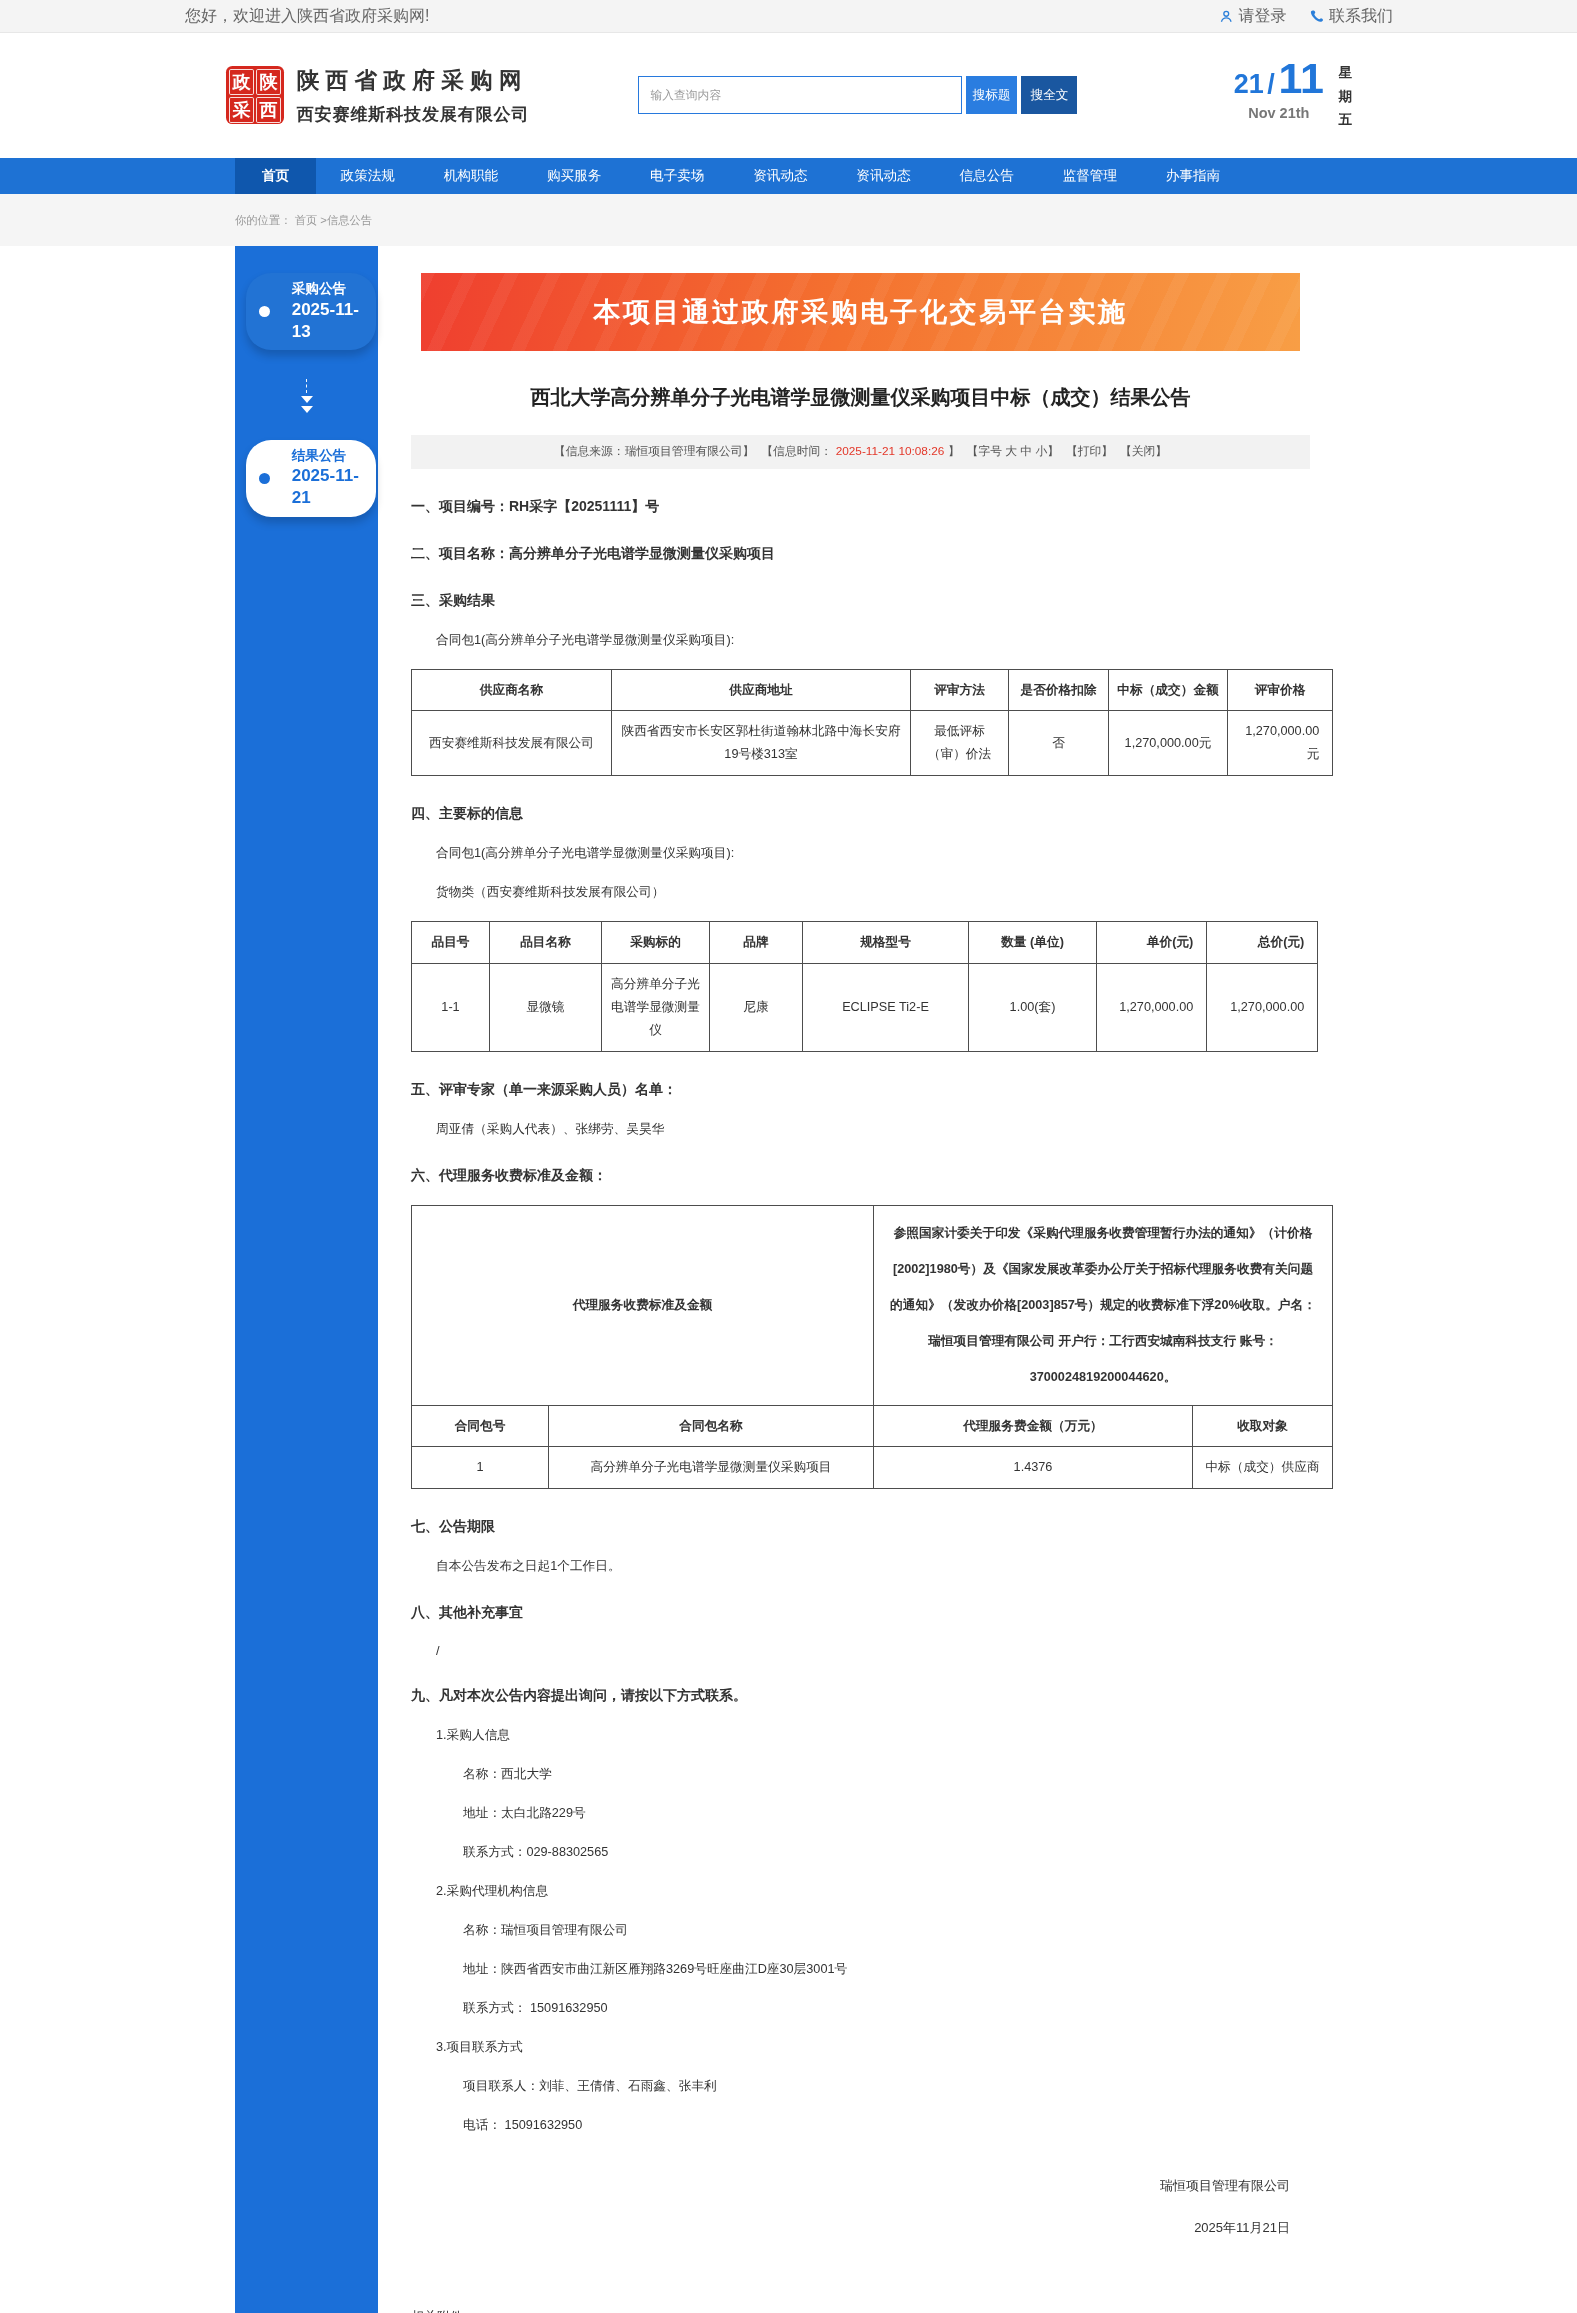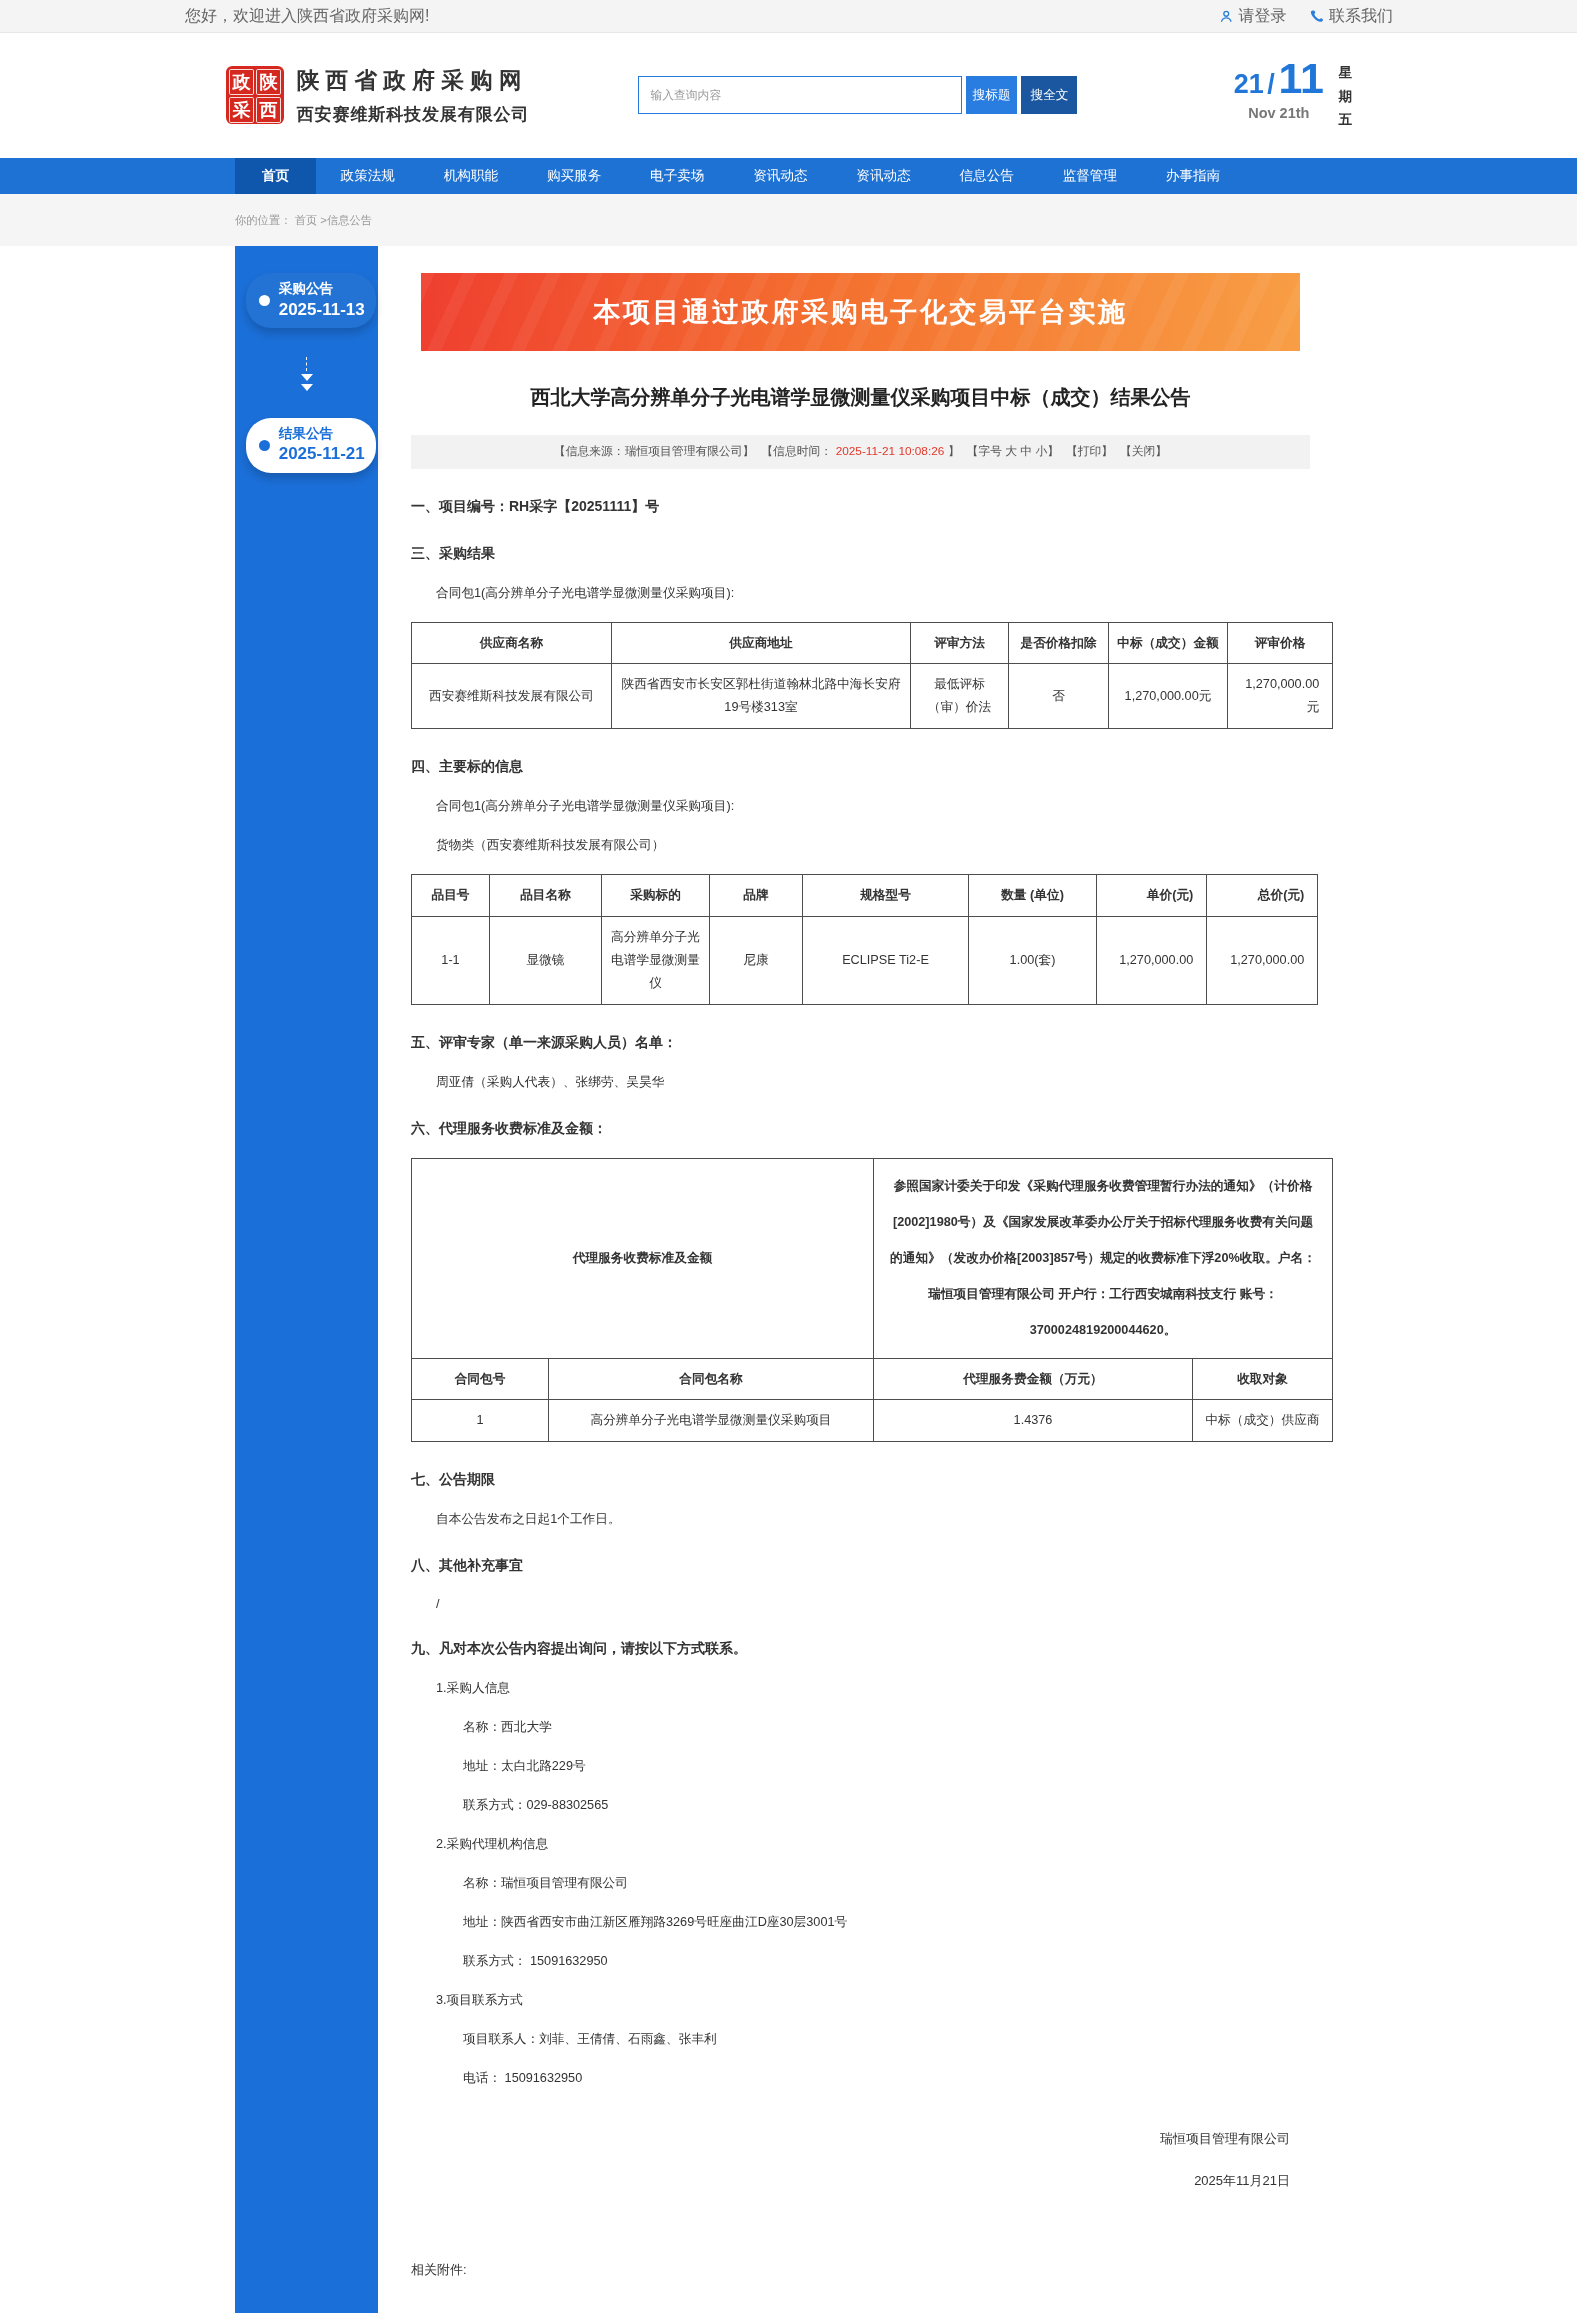--- a/index.html
+++ b/index.html
@@ -44,21 +44,21 @@
   .nav-item.active { background:#0f57ad; font-weight:700; padding:0 27px; }
 
   
   .crumbband { height:52px; background:#f5f5f5; }
   .crumb { padding-top:19px; font-size:11.3px; color:#999; }
   .crumb a { color:#999; text-decoration:none; cursor:pointer; }
 
   
   .main { display:flex; width:1108px; margin:0 auto; background:#fff; }
   .sidebar { width:143px; flex-shrink:0; background:#1b6fd8; padding-top:27px; }
-  .t-step { width:130px; margin-left:11px; border-radius:25px; padding:7.2px 9px 7.2px 12.7px; display:flex; align-items:center; gap:9px; cursor:pointer; box-shadow:0 5.4px 9px rgba(0,0,0,.18); }
+  .t-step { width:130px; margin-left:11px; border-radius:25px; padding:7.2px 9px 7.2px 12.7px; display:flex; align-items:center; gap:22px; cursor:pointer; box-shadow:0 5.4px 9px rgba(0,0,0,.18); }
   .t-step.blue { background:#2273d4; color:#fff; }
   .t-step.white { background:#fff; color:#1b6fd8; }
   .t-dot { width:11px; height:11px; border-radius:50%; flex-shrink:0; }
   .t-step.blue .t-dot { background:#fff; }
   .t-step.white .t-dot { background:#1b6fd8; }
   .t-title { font-size:13.6px; font-weight:700; line-height:1.35; }
   .t-date { font-size:17px; font-weight:700; line-height:1.3; }
   .t-connector { display:flex; flex-direction:column; align-items:center; margin:29px 0 27px; }
   .t-dash { height:14.5px; border-left:1.8px dashed rgba(255,255,255,.95); }
   .tri { width:0; height:0; border-left:6.3px solid transparent; border-right:6.3px solid transparent; border-top:7.2px solid #fff; margin-top:2.7px; }
@@ -208,20 +208,21 @@
     <div class="a-title">西北大学高分辨单分子光电谱学显微测量仪采购项目中标（成交）结果公告</div>
     <div class="meta">
       <span>【信息来源：瑞恒项目管理有限公司】</span>
       <span>【信息时间：</span><span class="red">2025-11-21 10:08:26</span><span>】</span>
       <span>【字号 大 中 小】</span>
       <span>【打印】</span>
       <span>【关闭】</span>
     </div>
 
     <div class="sec">一、项目编号：RH采字【20251111】号</div>
+    <div class="sec">二、项目名称：高分辨单分子光电谱学显微测量仪采购项目</div>
     <div class="sec">三、采购结果</div>
     <div class="p">合同包1(高分辨单分子光电谱学显微测量仪采购项目):</div>
 
     <table>
       <colgroup>
           <col style="width:200px">
           <col style="width:299px">
           <col style="width:98px">
           <col style="width:100px">
           <col style="width:119px">

